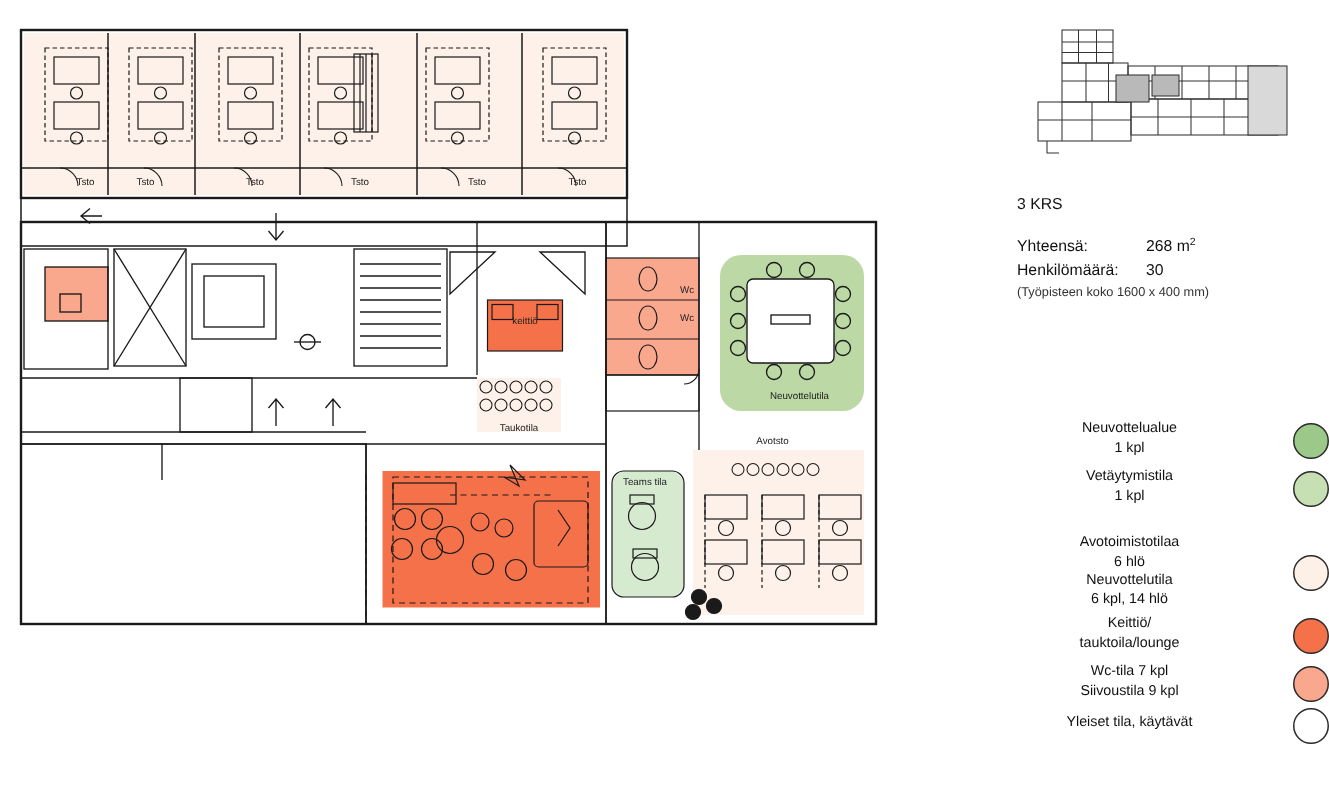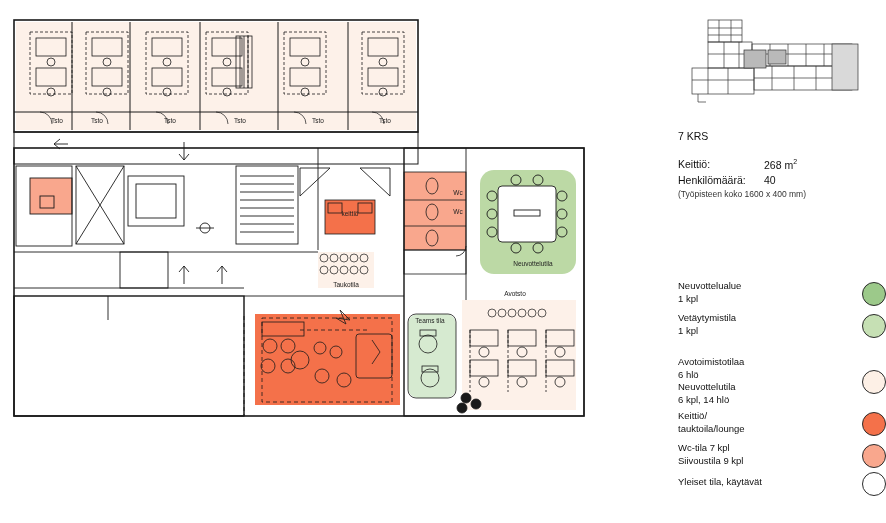--- a/index.html
+++ b/index.html
@@ -19,21 +19,21 @@
 
   .stats{position:absolute;left:18px;top:158px;width:200px;font-size:10.5px;color:#111;}
   .stats .row{display:flex;margin-bottom:3px;}
   .stats .lab{width:86px;}
   .stats .val{width:60px;}
   .stats .note{font-size:8.5px;color:#333;margin-top:2px;line-height:1.25;}
   sup{font-size:7px;vertical-align:super;}
 
   .legend{position:absolute;left:18px;top:280px;width:208px;}
   .legend .item{position:relative;min-height:26px;margin-bottom:4px;}
-  .legend .txt{font-size:9.5px;line-height:12.5px;color:#111;width:150px;}
+  .legend .txt{font-size:9.5px;line-height:12.5px;color:#111;width:150px;text-align:center;}
   .legend .dot{position:absolute;right:0;top:2px;width:22px;height:22px;border-radius:50%;border:1px solid #2b2b2b;}
 
   .sp1{margin-top:0px}
   .sp2{margin-top:6px}
   .sp3{margin-top:18px}
   .sp4{}
   .sp5{margin-top:6px}
   .sp6{margin-top:8px}
 
   .lbl{font-size:6.5px;fill:#222;font-family:"Liberation Sans",sans-serif;}
@@ -329,30 +329,30 @@
           <line x1="132" y1="52" x2="132" y2="76"></line>
             <line x1="152" y1="52" x2="152" y2="76"></line>
           <rect x="148" y="30" width="26" height="46" fill="#d9d9d9"></rect>
           <rect x="60" y="36" width="22" height="18" fill="#b9b9b9" stroke="#333"></rect>
           <rect x="84" y="36" width="18" height="14" fill="#b9b9b9" stroke="#333"></rect>
           <path d="M14 80 L14 88 L22 88"></path>
         </g>
       </svg>
     </div>
 
-    <div class="floor-label">7 KRS</div>
+    <div class="floor-label">3 KRS</div>
 
     <div class="stats">
       <div class="row">
-        <div class="lab">Keittiö:</div>
+        <div class="lab">Yhteensä:</div>
         <div class="val"><span>268 m</span><sup>2</sup></div>
       </div>
       <div class="row">
         <div class="lab">Henkilömäärä:</div>
-        <div class="val">40</div>
+        <div class="val">30</div>
       </div>
       <div class="note">(Työpisteen koko 1600 x 400 mm)</div>
     </div>
 
     <div class="legend">
       <div class="item sp1">
         <div class="txt">
           <div>Neuvottelualue</div>
           <div>1 kpl</div>
         </div>

